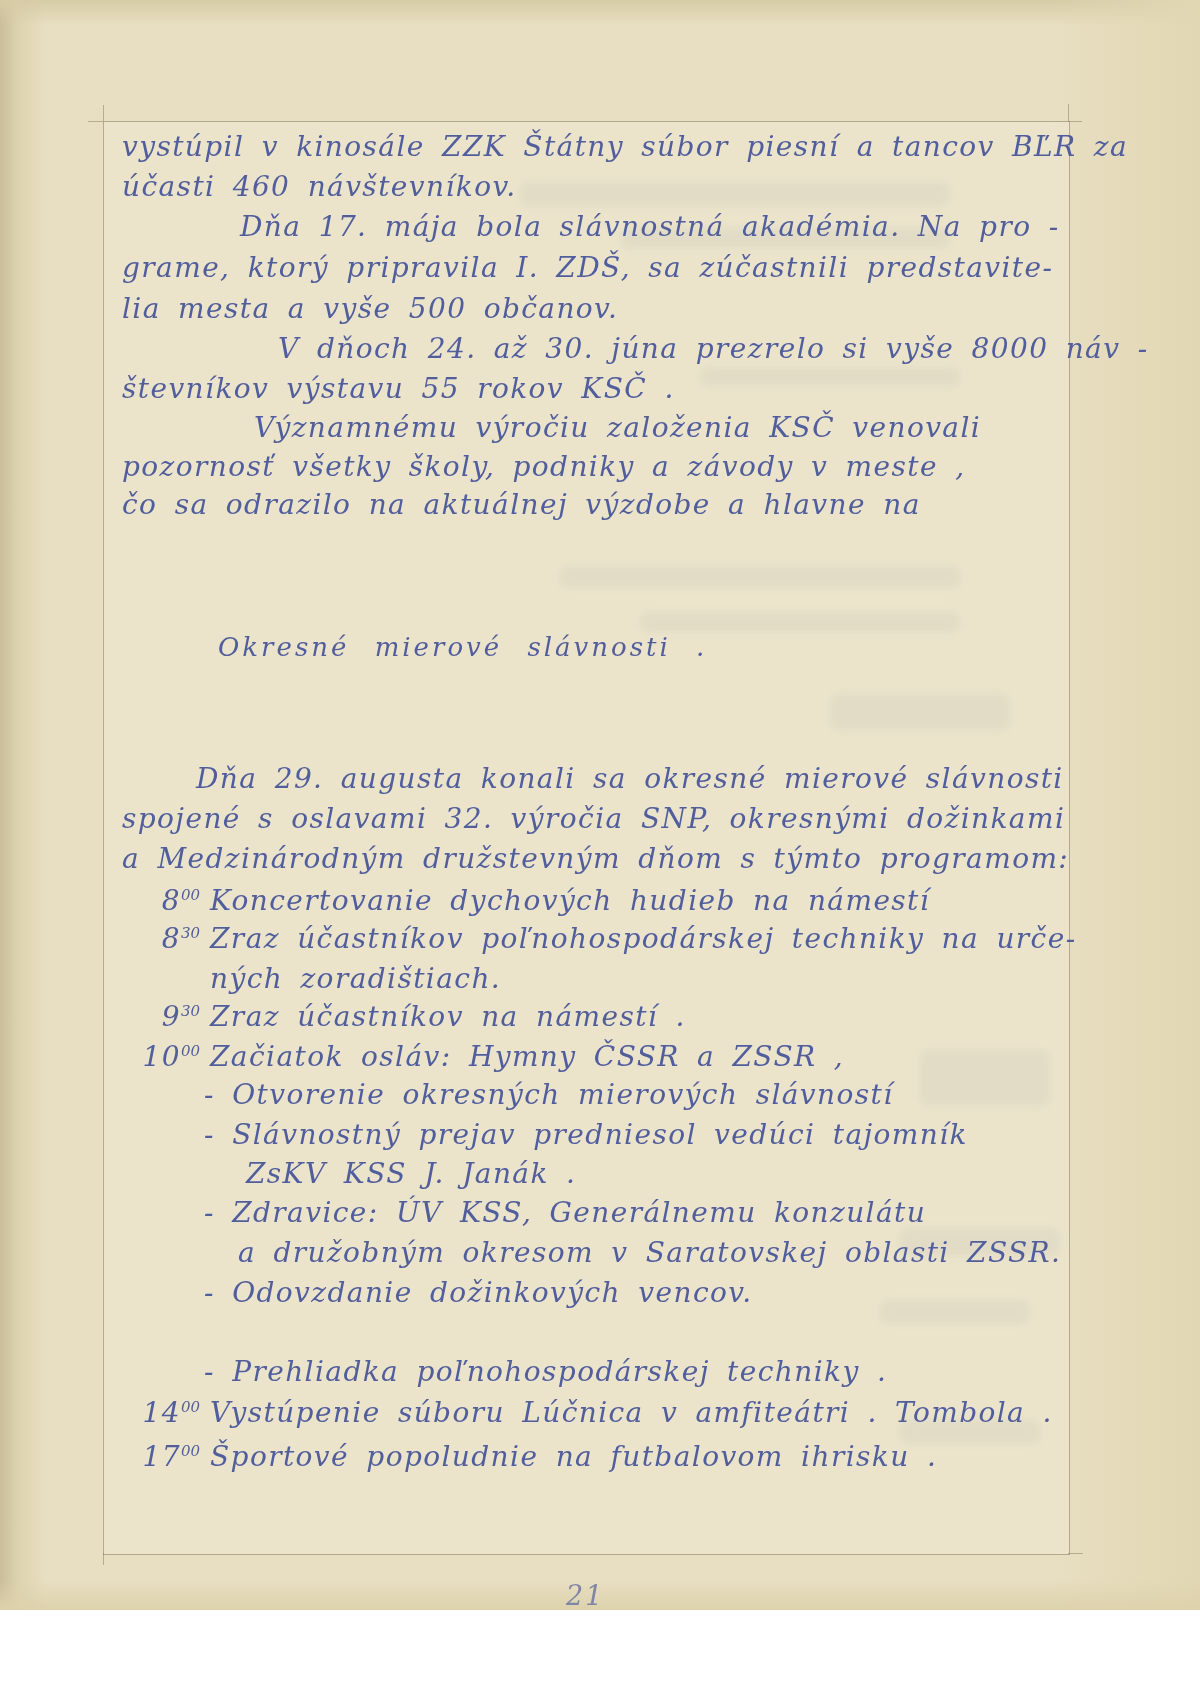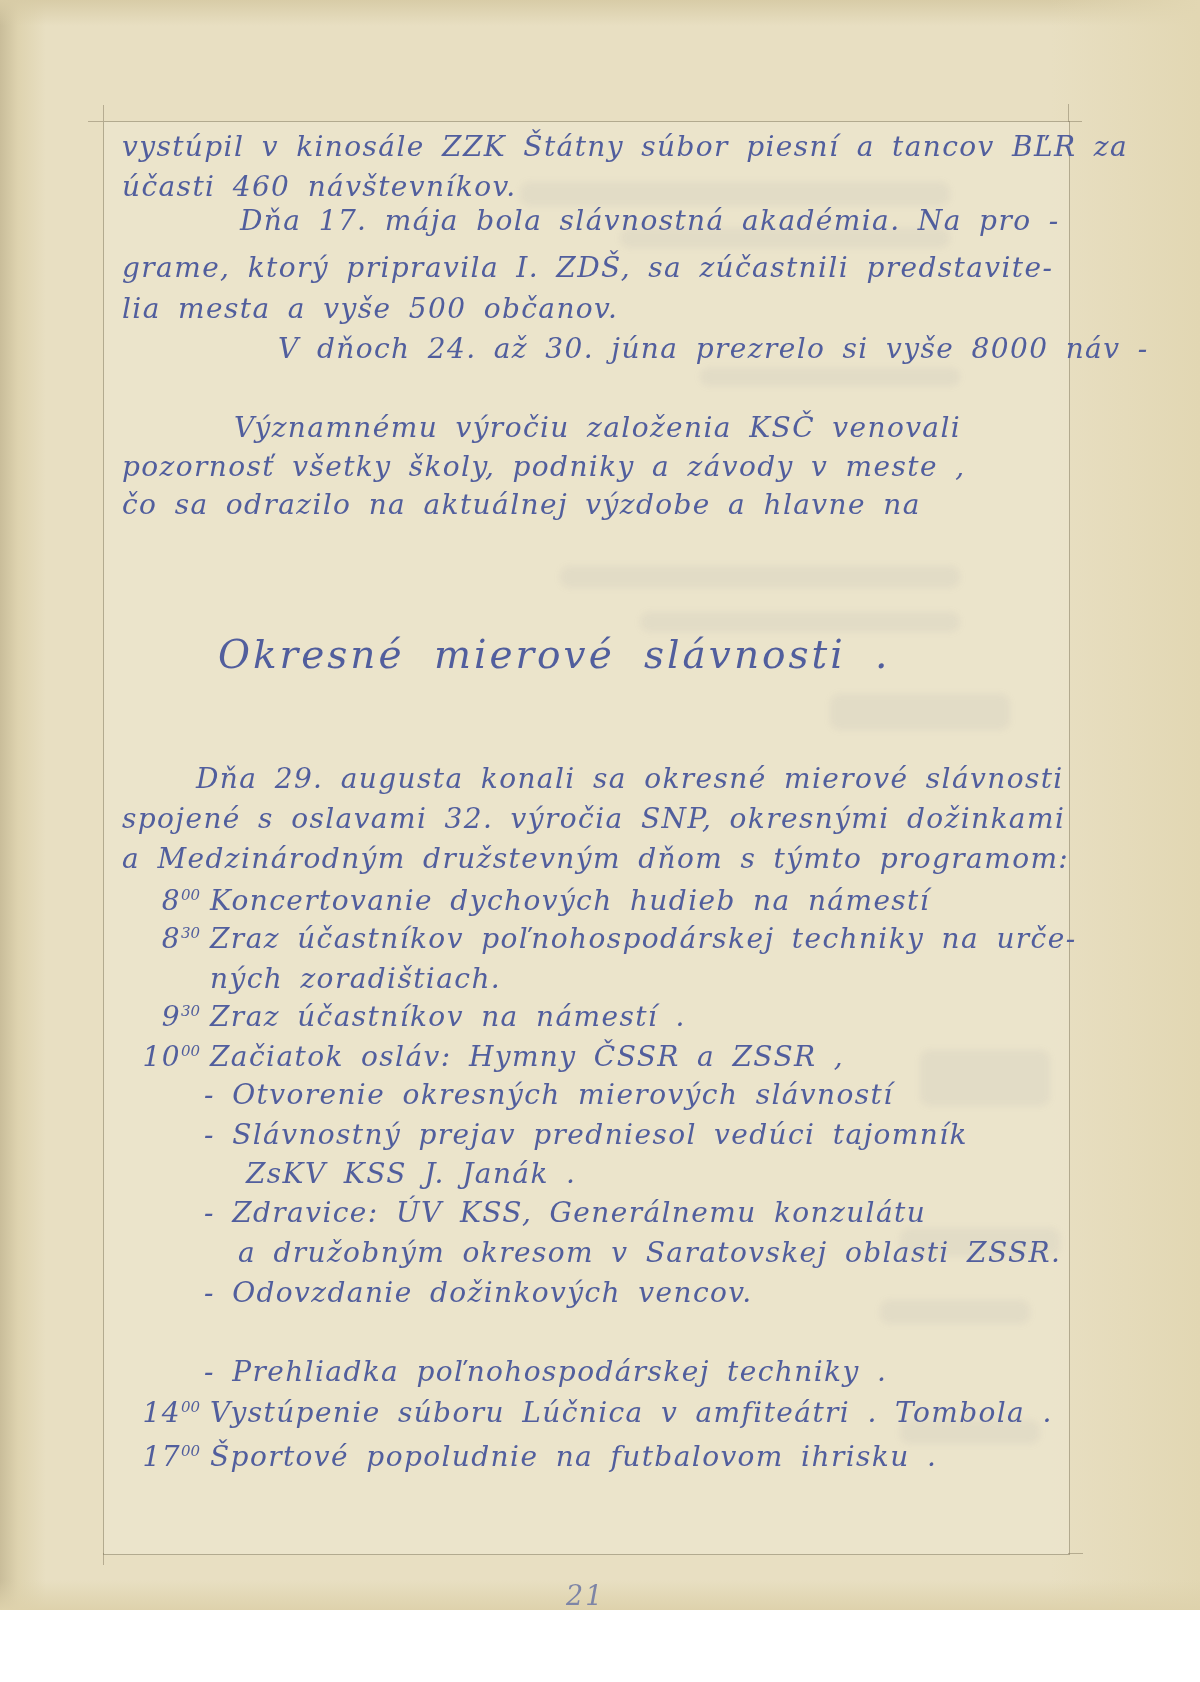--- a/index.html
+++ b/index.html
@@ -48,21 +48,21 @@
   .line{
     position:absolute;left:122px;
     font-style:italic;
     font-size:28px;
     color:var(--ink);
     letter-spacing:1.4px;
     word-spacing:7px;
     white-space:nowrap;
   }
   .heading{
-    font-size:39px;
+    font-size:26px;
     letter-spacing:3px;
     word-spacing:14px;
     color:var(--ink);
   }
   .sched{left:138px;display:flex;align-items:flex-end;}
   .time{display:inline-block;width:62px;text-align:right;margin-right:10px;flex:none;}
   .time sup{font-size:15px;letter-spacing:0;}
   .pagenum{
     position:absolute;left:566px;top:1580px;
     font-style:italic;font-size:27px;letter-spacing:2px;
@@ -93,25 +93,26 @@
   <div class="ghost" style="left:560px;top:566px;width:400px;height:22px"></div>
   <div class="ghost" style="left:640px;top:612px;width:320px;height:20px"></div>
   <div class="ghost" style="left:830px;top:694px;width:180px;height:36px"></div>
   <div class="ghost" style="left:920px;top:1050px;width:130px;height:56px"></div>
   <div class="ghost" style="left:900px;top:1228px;width:160px;height:28px"></div>
   <div class="ghost" style="left:880px;top:1300px;width:150px;height:24px"></div>
   <div class="ghost" style="left:900px;top:1420px;width:140px;height:24px"></div>
 
   <div class="line" style="top:130px">vystúpil v kinosále ZZK  Štátny súbor piesní a tancov BĽR za</div>
   <div class="line" style="top:170px">účasti 460 návštevníkov.</div>
-  <div class="line" style="top:204px;left:240px">Dňa 17. mája bola slávnostná akadémia. Na pro -</div>
+  <div class="line" style="top:210px;left:240px">Dňa 17. mája bola slávnostná akadémia. Na pro -</div>
   <div class="line" style="top:251px">grame, ktorý pripravila I. ZDŠ, sa zúčastnili predstavite-</div>
   <div class="line" style="top:292px">lia mesta a vyše 500 občanov.</div>
   <div class="line" style="top:332px;left:278px">V dňoch 24. až 30. júna prezrelo si vyše 8000 náv -</div>
-  <div class="line" style="top:411px;left:234px">Významnému výročiu založenia KSČ venovali</div>
+  <div class="line" style="top:372px">števníkov výstavu 55 rokov KSČ .</div>
+  <div class="line" style="top:411px;left:254px">Významnému výročiu založenia KSČ venovali</div>
   <div class="line" style="top:450px">pozornosť všetky školy, podniky a závody v meste ,</div>
   <div class="line" style="top:488px">čo sa odrazilo na aktuálnej výzdobe a hlavne na</div>
 
   <div class="line heading" style="top:632px;left:218px">Okresné mierové slávnosti .</div>
 
   <div class="line" style="top:762px;left:196px">Dňa 29. augusta konali sa okresné mierové slávnosti</div>
   <div class="line" style="top:802px">spojené s oslavami 32. výročia SNP, okresnými dožinkami</div>
   <div class="line" style="top:842px">a Medzinárodným družstevným dňom s týmto programom:</div>
 
   <div class="line sched" style="top:884px">

